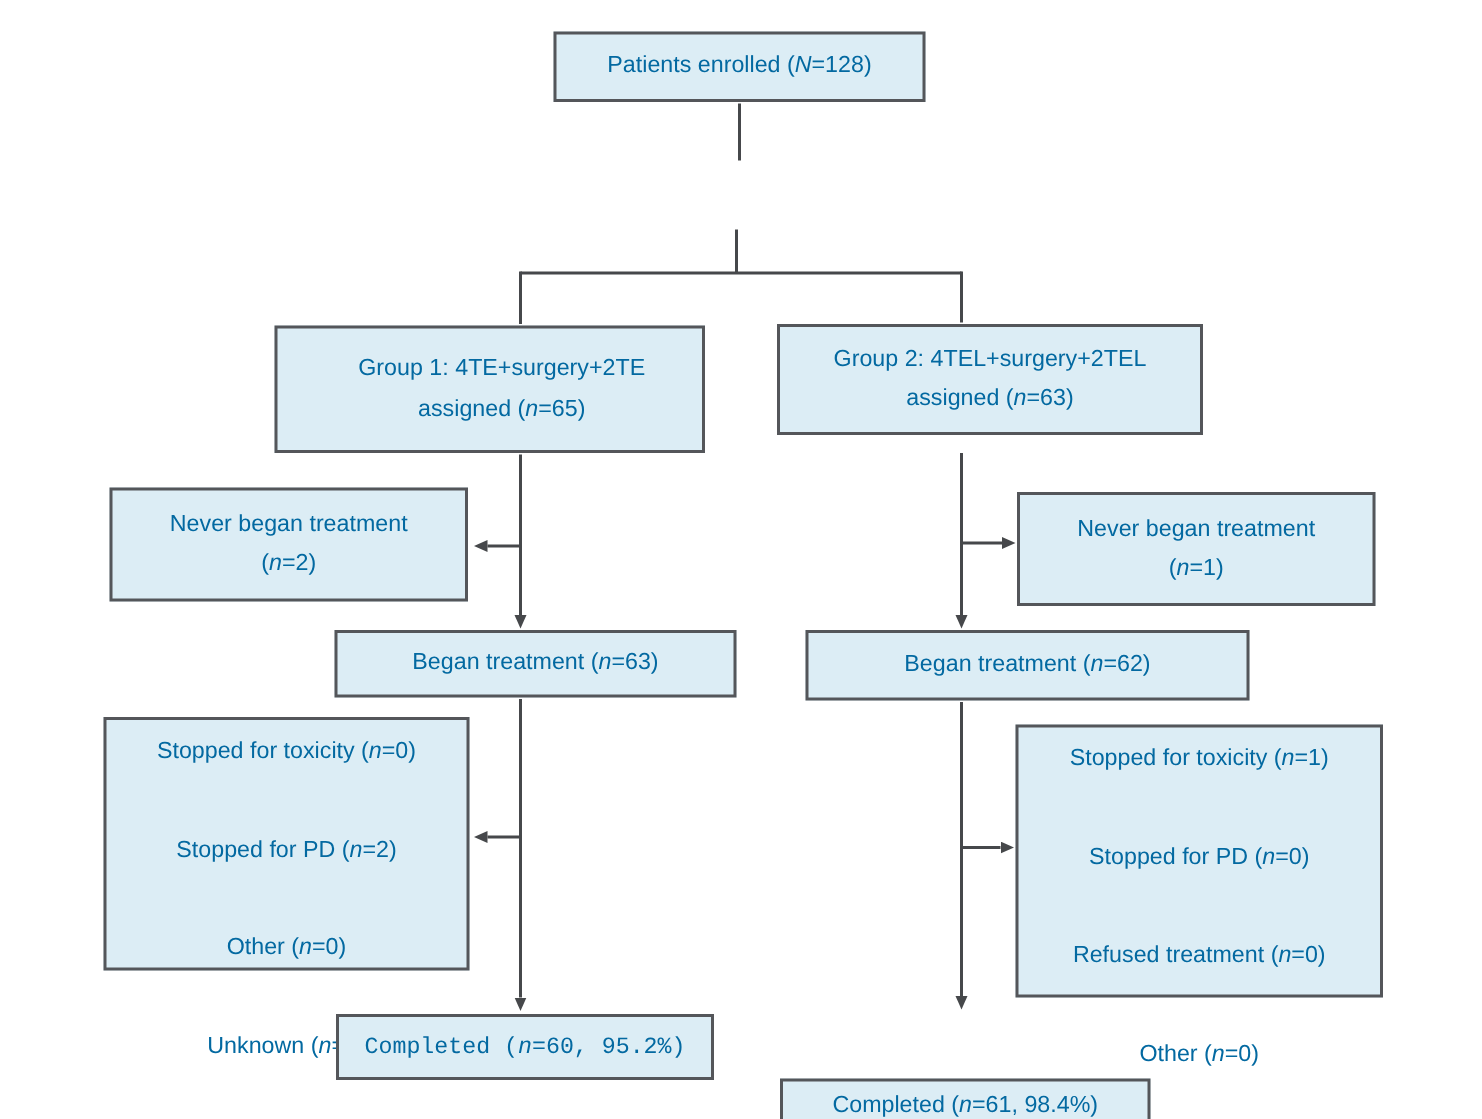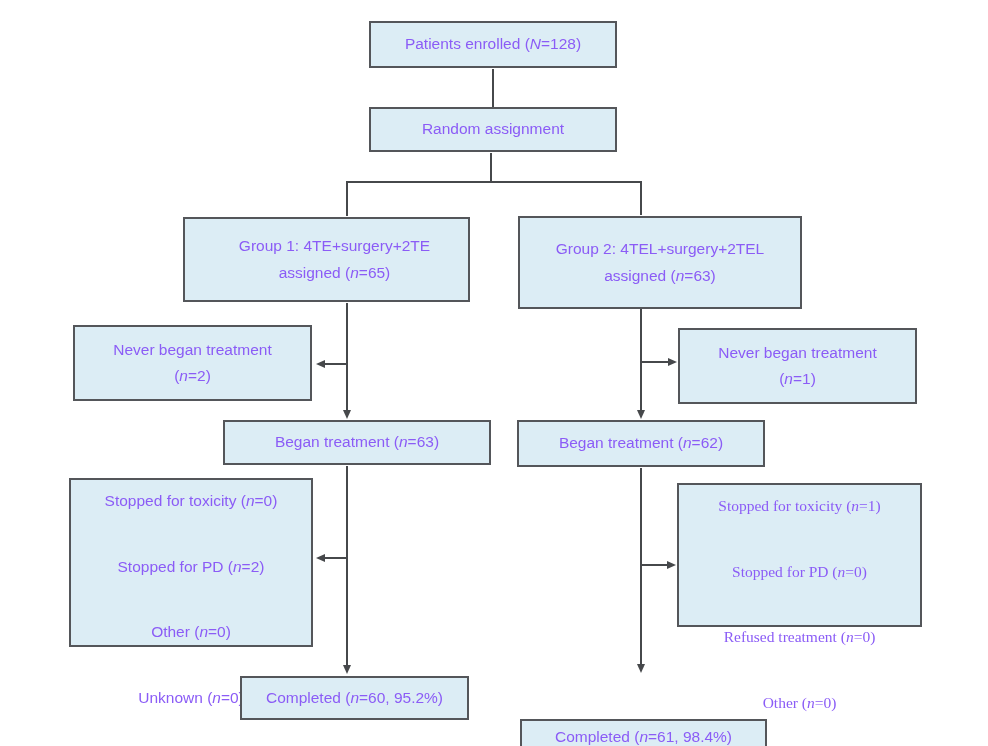--- a/index.html
+++ b/index.html
@@ -24,40 +24,40 @@
     position: absolute;
     background: #dcedf5;
     border: 2px solid #54565a;
     display: flex;
     flex-direction: column;
     align-items: center;
     justify-content: center;
     text-align: center;
     font-size: 15.5px;
     line-height: 1.7;
-    color: #8b5cf6;
+    color: #0369a1;
   }
   .box i { font-style: italic; }
   .box.list {
     justify-content: space-around;
     padding: 10px 4px;
     line-height: 1.4;
     gap: 44px;
   }
   #b-enrolled   { left: 369px; top: 21px;  width: 248px; height: 47px; }
   #b-random     { left: 369px; top: 107px; width: 248px; height: 45px; }
   #b-group1     { left: 183px; top: 217px; width: 287px; height: 85px; padding-left: 16px; }
-  #b-group2     { left: 518px; top: 216px; width: 284px; height: 93px; }
+  #b-group2     { left: 518px; top: 216px; width: 284px; height: 74px; }
   #b-never1     { left: 73px;  top: 325px; width: 239px; height: 76px; }
   #b-never2     { left: 678px; top: 328px; width: 239px; height: 76px; }
   #b-began1     { left: 223px; top: 420px; width: 268px; height: 45px; }
-  #b-began2     { left: 517px; top: 420px; width: 248px; height: 47px; }
+  #b-began2     { left: 537px; top: 420px; width: 296px; height: 47px; }
   #b-stopped1   { left: 69px;  top: 478px; width: 244px; height: 169px; }
-  #b-stopped2   { left: 677px; top: 483px; width: 245px; height: 144px; font-family: Liberation Serif, serif; }
-  #b-completed1 { left: 240px; top: 676px; width: 229px; height: 44px; }
+  #b-stopped2   { left: 677px; top: 483px; width: 245px; height: 182px; }
+  #b-completed1 { left: 224px; top: 676px; width: 252px; height: 44px; font-family: Liberation Mono, monospace; }
   #b-completed2 { left: 520px; top: 675px; width: 247px; height: 36px; margin-top: 44px; }
 </style>
 </head>
 <body>
 
 <div class="canvas">
 
   <svg class="connectors" width="988" height="746" viewBox="0 0 988 746" xmlns="http://www.w3.org/2000/svg">
     <defs>
       <marker id="ah" markerWidth="10" markerHeight="9" refX="0" refY="4" orient="auto" markerUnits="userSpaceOnUse">
@@ -84,23 +84,20 @@
 
       <line x1="641" y1="468" x2="641" y2="664" marker-end="url(#ah)"></line>
       <line x1="641" y1="565" x2="667" y2="565" marker-end="url(#ah)"></line>
     </g>
   </svg>
 
   <div class="box" id="b-enrolled">
     <span><span>Patients enrolled (</span><i>N</i><span>=128)</span></span>
   </div>
 
-  <div class="box" id="b-random">
-    <span>Random assignment</span>
-  </div>
 
   <div class="box" id="b-group1">
     <span>Group 1: 4TE+surgery+2TE</span>
     <span><span>assigned (</span><i>n</i><span>=65)</span></span>
   </div>
 
   <div class="box" id="b-group2">
     <span>Group 2: 4TEL+surgery+2TEL</span>
     <span><span>assigned (</span><i>n</i><span>=63)</span></span>
   </div>

